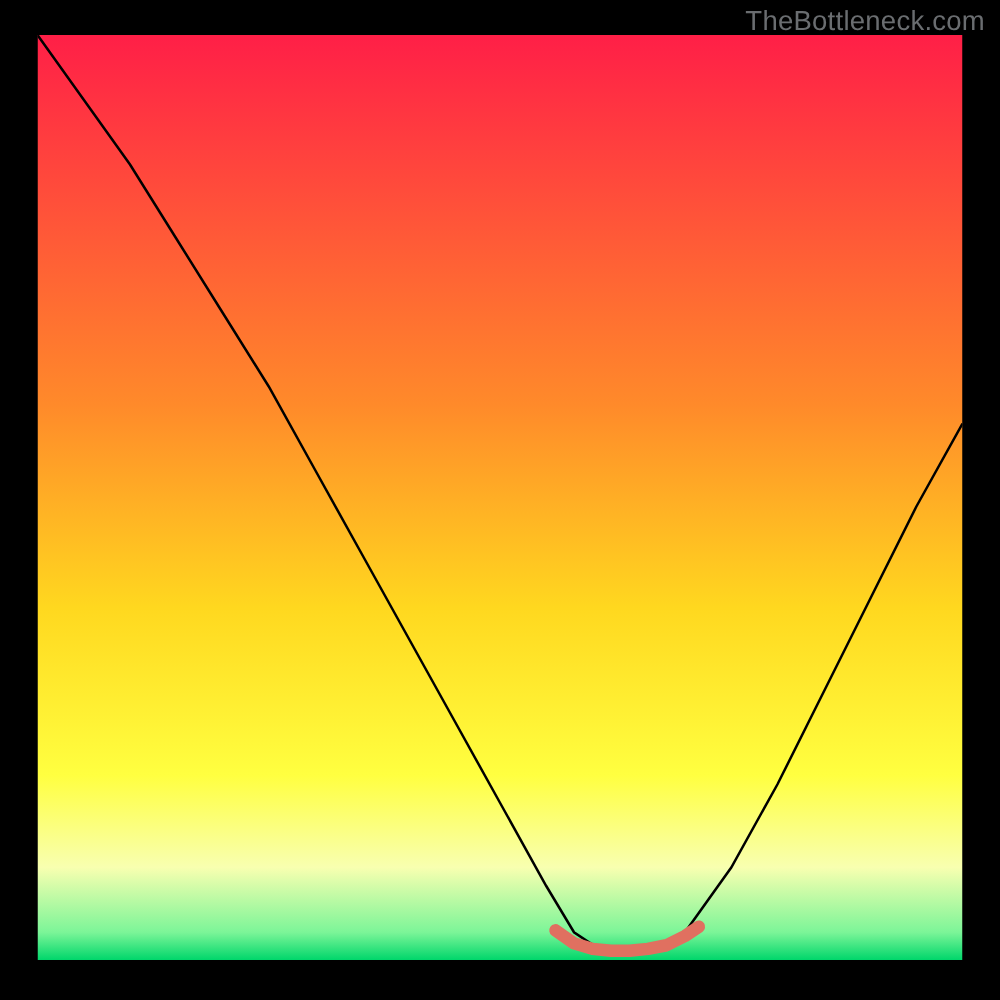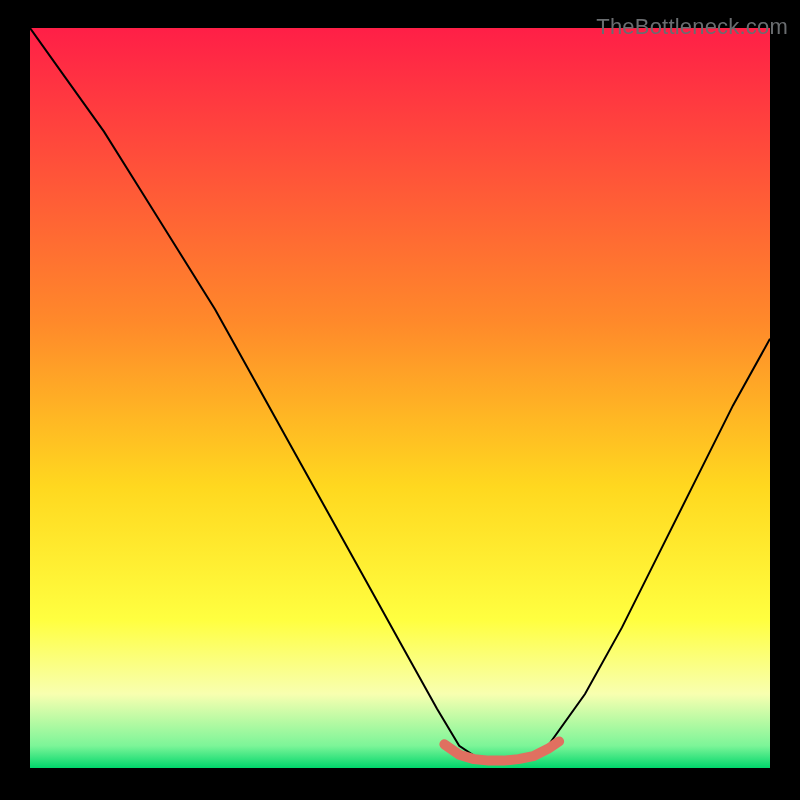--- a/index.html
+++ b/index.html
@@ -6,21 +6,21 @@
   body {
     width: 800px;
     height: 800px;
     background: #000;
     position: relative;
     font-family: Arial, Helvetica, sans-serif;
     overflow: hidden;
   }
   .watermark {
     position: absolute;
-    top: 14px;
+    top: 4px;
     right: 12px;
     color: #6a6d70;
     font-size: 22px;
     font-weight: 500;
     z-index: 10;
     letter-spacing: 0.2px;
     margin-left: 16px;
   }
   .plot-wrap {
     position: absolute;

